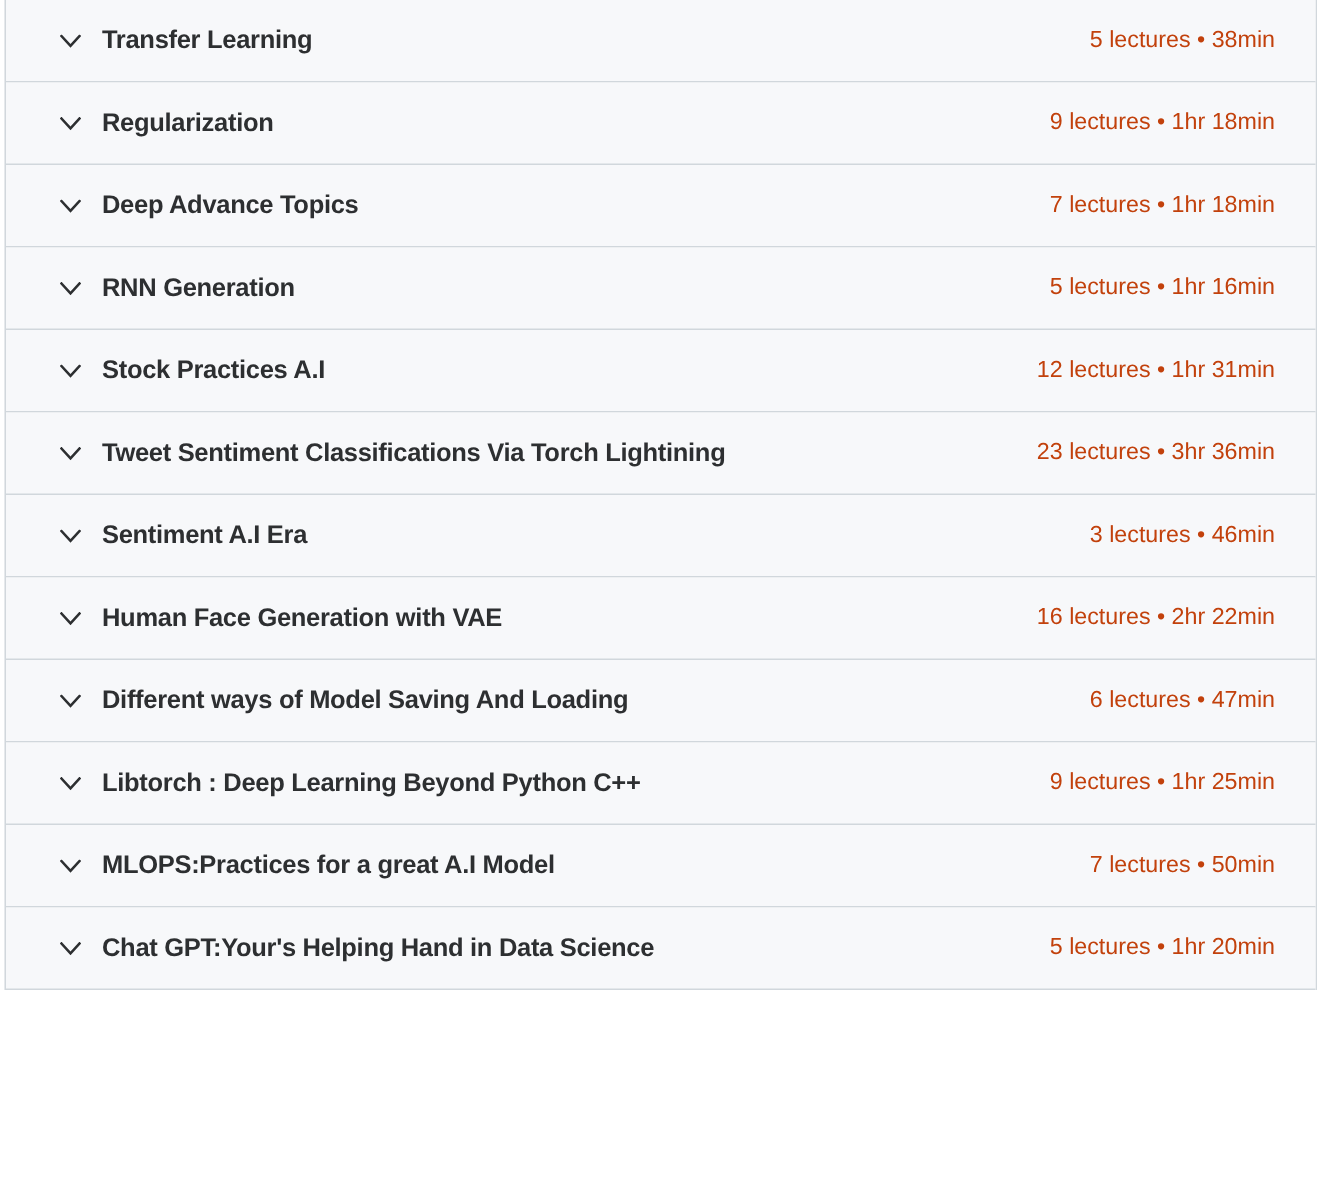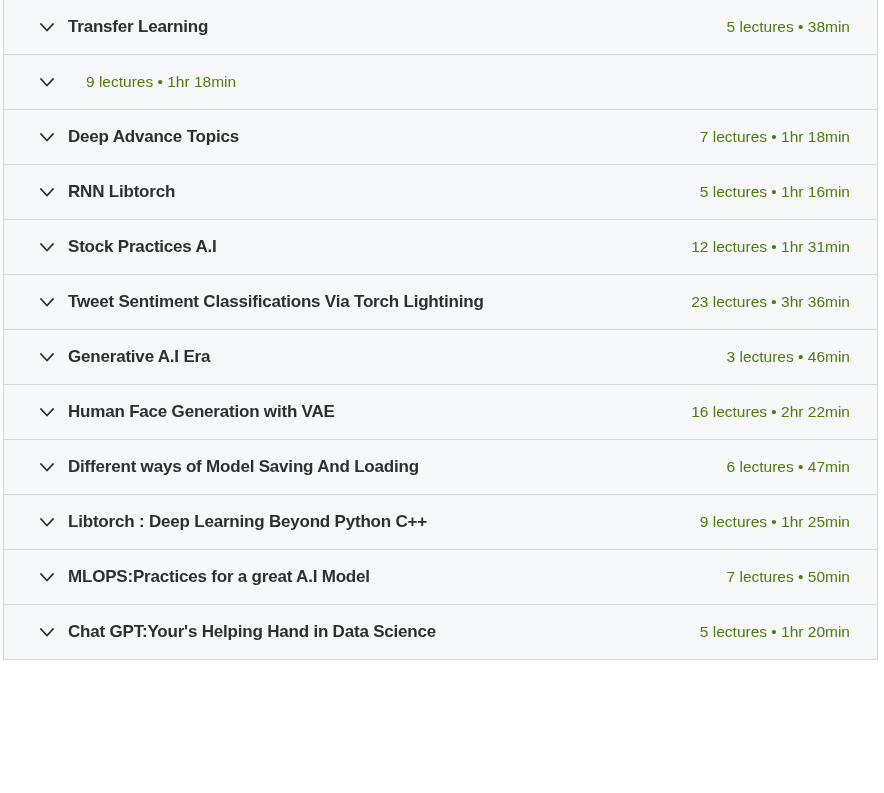--- a/index.html
+++ b/index.html
@@ -68,21 +68,21 @@
     letter-spacing: -0.2px;
     white-space: nowrap;
     line-height: 1.2;
     flex: 1 1 auto;
     text-align: left;
   }
 
   .section-meta {
     font-size: 15.5px;
     font-weight: 400;
-    color: #4d7c0f;
+    color: #c2410c;
     white-space: nowrap;
     text-align: right;
     flex: 0 0 auto;
     line-height: 1.2;
     padding-left: 18px;
   }
 </style>
 </head>
 <body>
 
@@ -96,38 +96,39 @@
     </span>
     <span class="section-title">Transfer Learning</span>
     <span class="section-meta">5 lectures • 38min</span>
   </div>
       <div class="section-row">
     <span class="chevron">
       <svg width="14" height="9" viewBox="0 0 14 9" aria-hidden="true">
         <path d="M1 1 L7 7.5 L13 1" fill="none" stroke="#2d2f31" stroke-width="1.7" stroke-linecap="square" stroke-linejoin="miter"></path>
       </svg>
     </span>
+    <span class="section-title">Regularization</span>
     <span class="section-meta">9 lectures • 1hr 18min</span>
   </div>
       <div class="section-row">
     <span class="chevron">
       <svg width="14" height="9" viewBox="0 0 14 9" aria-hidden="true">
         <path d="M1 1 L7 7.5 L13 1" fill="none" stroke="#2d2f31" stroke-width="1.7" stroke-linecap="square" stroke-linejoin="miter"></path>
       </svg>
     </span>
     <span class="section-title">Deep Advance Topics</span>
     <span class="section-meta">7 lectures • 1hr 18min</span>
   </div>
       <div class="section-row">
     <span class="chevron">
       <svg width="14" height="9" viewBox="0 0 14 9" aria-hidden="true">
         <path d="M1 1 L7 7.5 L13 1" fill="none" stroke="#2d2f31" stroke-width="1.7" stroke-linecap="square" stroke-linejoin="miter"></path>
       </svg>
     </span>
-    <span class="section-title">RNN Libtorch</span>
+    <span class="section-title">RNN Generation</span>
     <span class="section-meta">5 lectures • 1hr 16min</span>
   </div>
       <div class="section-row">
     <span class="chevron">
       <svg width="14" height="9" viewBox="0 0 14 9" aria-hidden="true">
         <path d="M1 1 L7 7.5 L13 1" fill="none" stroke="#2d2f31" stroke-width="1.7" stroke-linecap="square" stroke-linejoin="miter"></path>
       </svg>
     </span>
     <span class="section-title">Stock Practices A.I</span>
     <span class="section-meta">12 lectures • 1hr 31min</span>
@@ -140,21 +141,21 @@
     </span>
     <span class="section-title">Tweet Sentiment Classifications Via Torch Lightining</span>
     <span class="section-meta">23 lectures • 3hr 36min</span>
   </div>
       <div class="section-row">
     <span class="chevron">
       <svg width="14" height="9" viewBox="0 0 14 9" aria-hidden="true">
         <path d="M1 1 L7 7.5 L13 1" fill="none" stroke="#2d2f31" stroke-width="1.7" stroke-linecap="square" stroke-linejoin="miter"></path>
       </svg>
     </span>
-    <span class="section-title">Generative A.I Era</span>
+    <span class="section-title">Sentiment A.I Era</span>
     <span class="section-meta">3 lectures • 46min</span>
   </div>
       <div class="section-row">
     <span class="chevron">
       <svg width="14" height="9" viewBox="0 0 14 9" aria-hidden="true">
         <path d="M1 1 L7 7.5 L13 1" fill="none" stroke="#2d2f31" stroke-width="1.7" stroke-linecap="square" stroke-linejoin="miter"></path>
       </svg>
     </span>
     <span class="section-title">Human Face Generation with VAE</span>
     <span class="section-meta">16 lectures • 2hr 22min</span>

